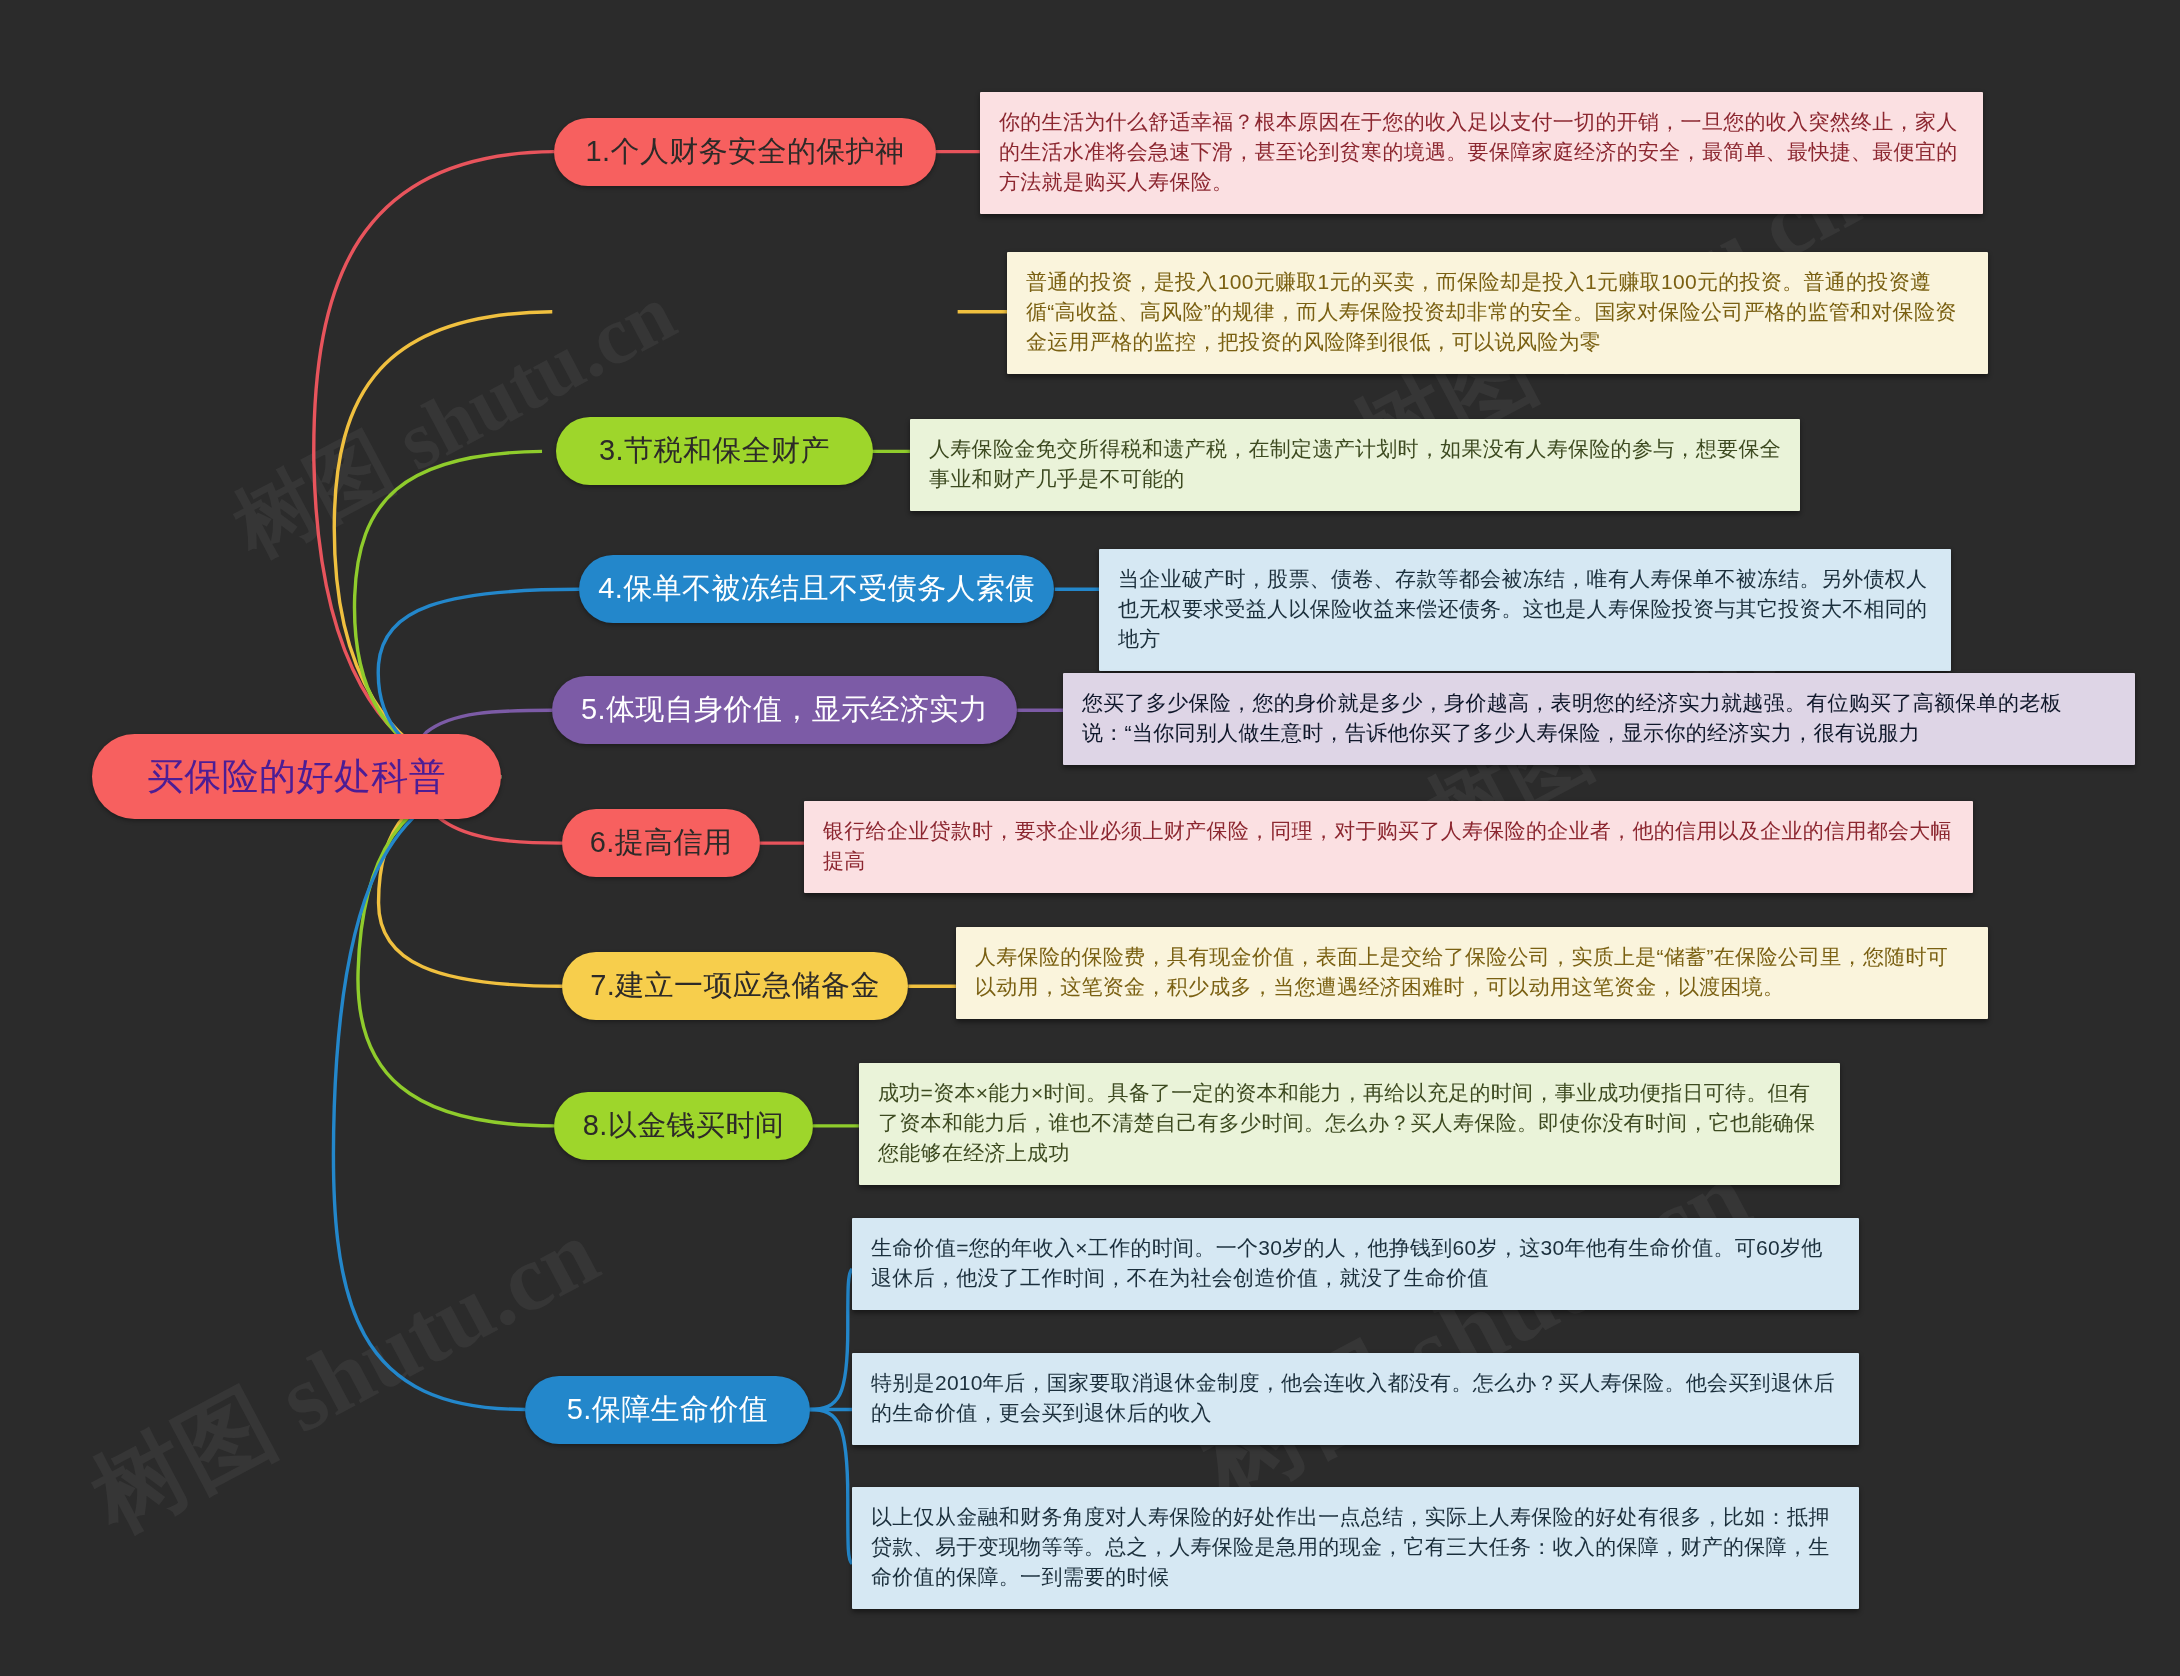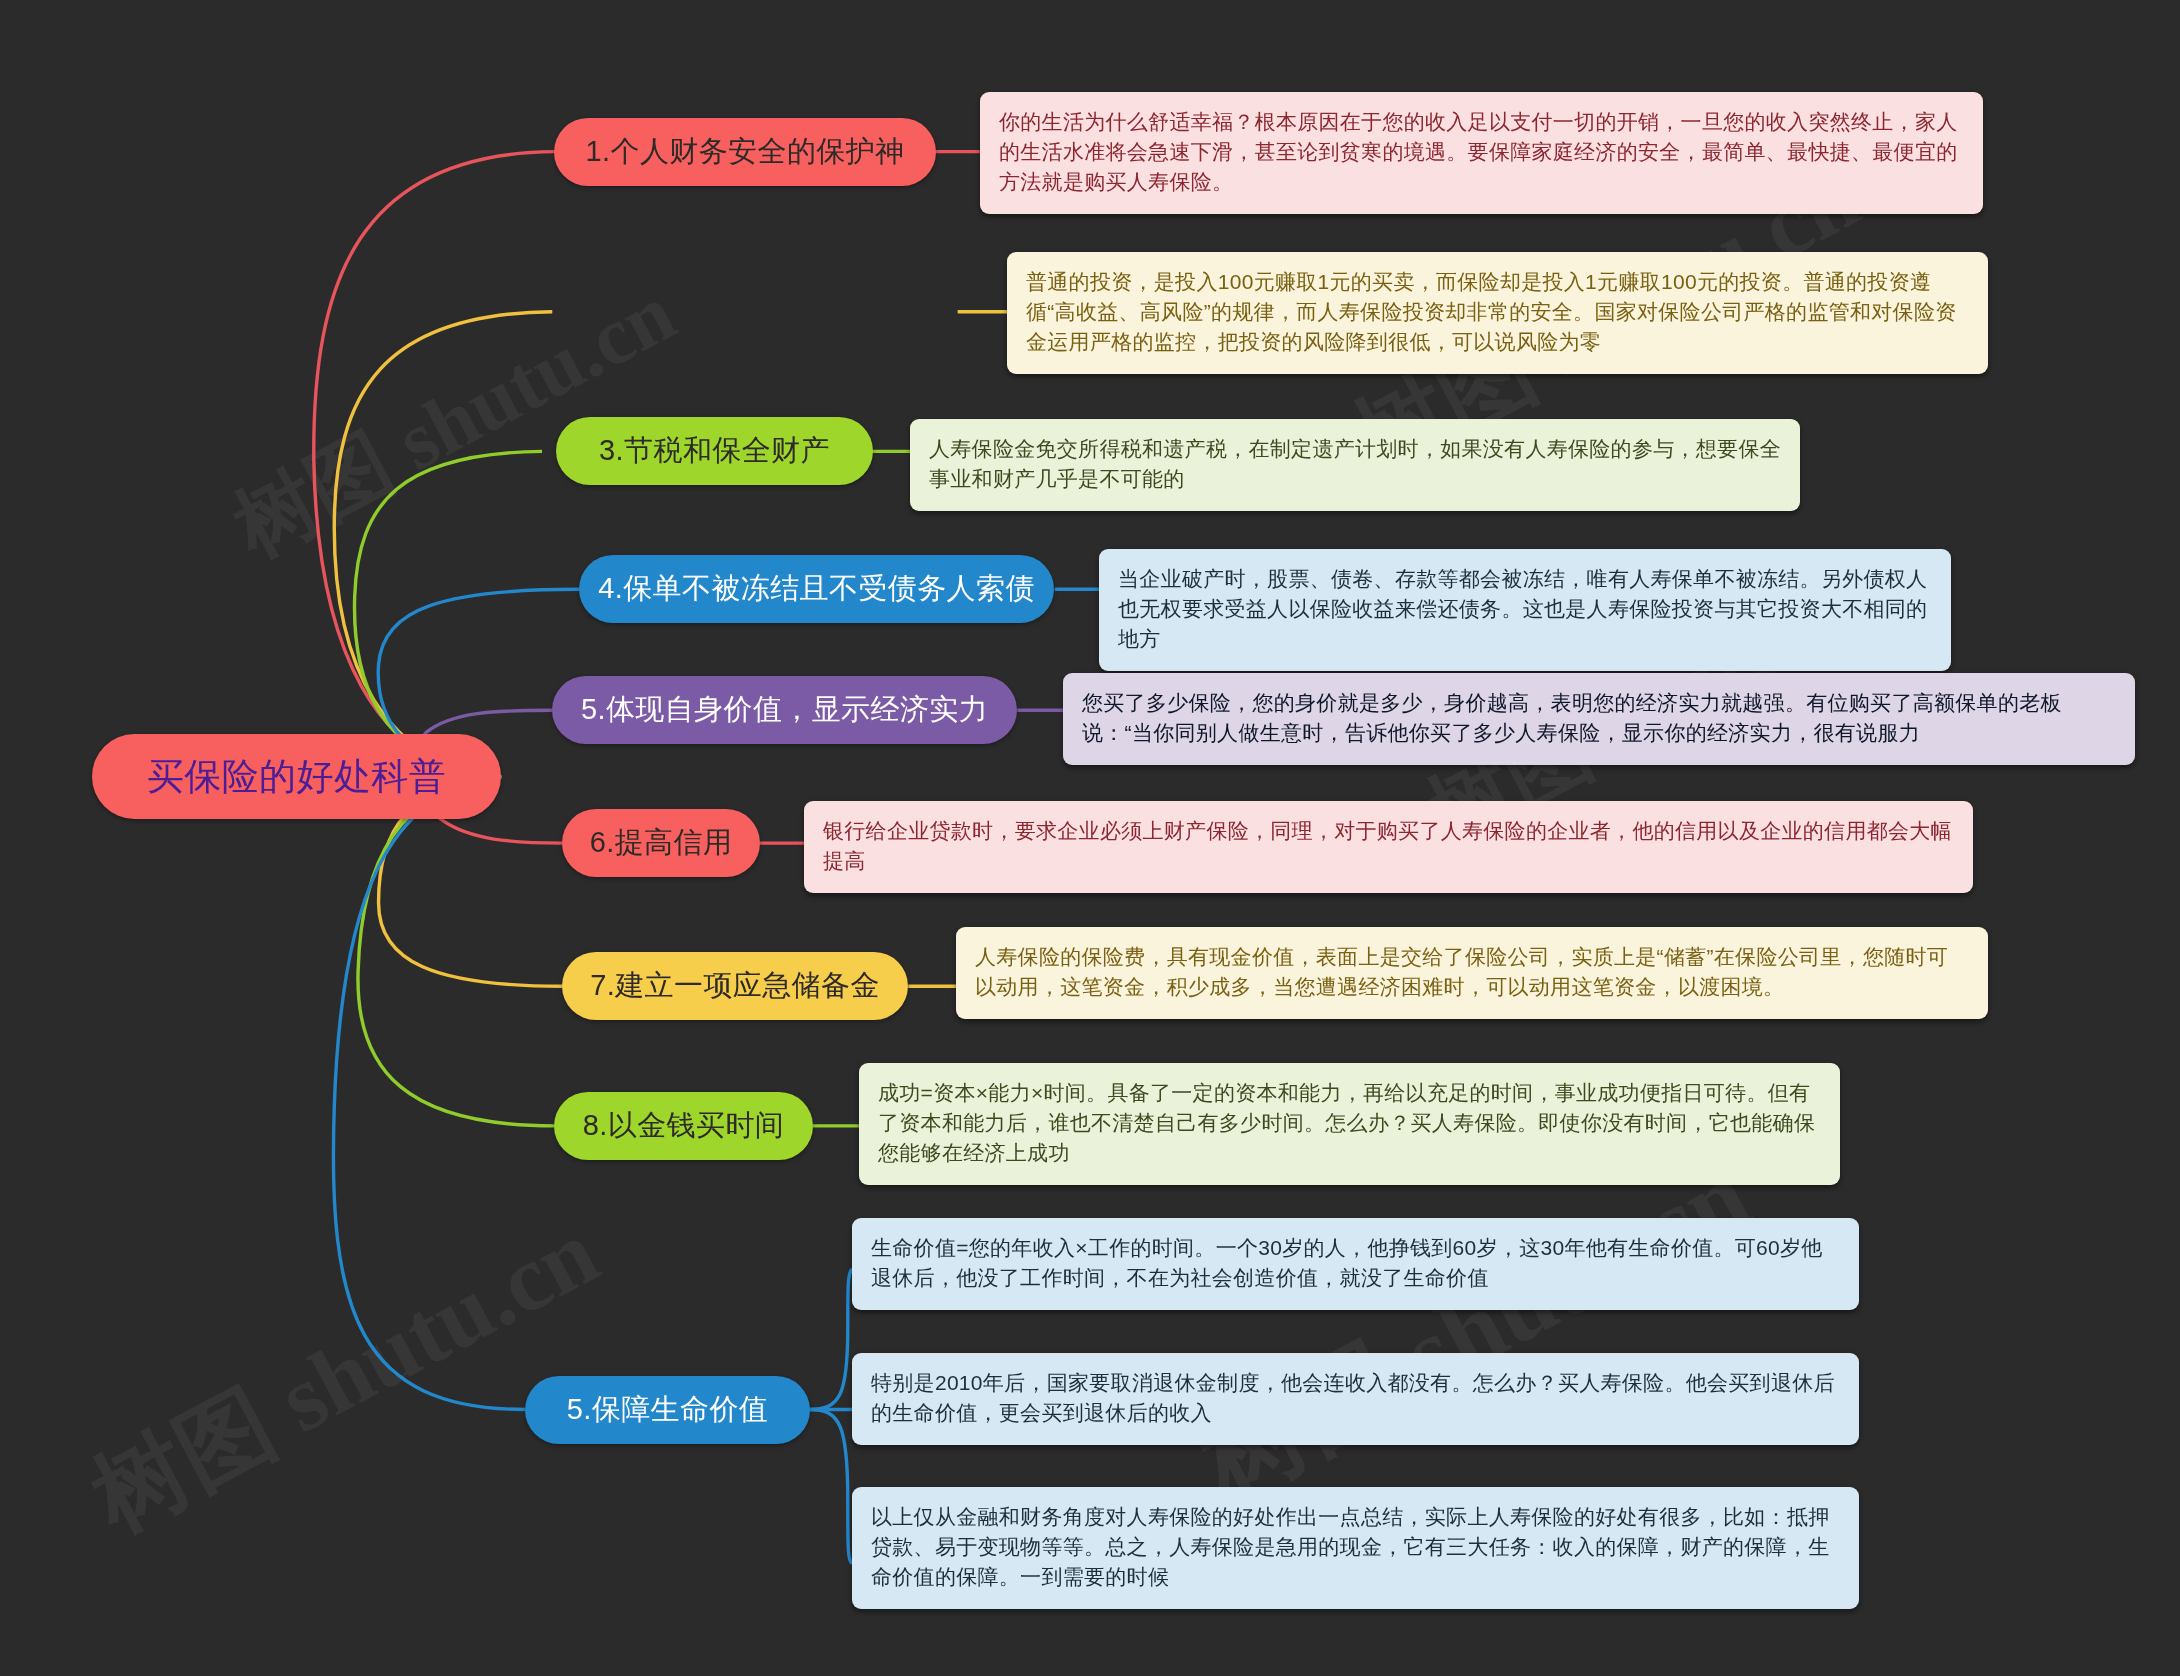--- a/index.html
+++ b/index.html
@@ -55,21 +55,21 @@
   .branch {
     font-size: 29px;
     box-shadow: 0 1.7px 4.3px rgba(0,0,0,0.35);
   }
   .branch.dark  { color: #2d2a28; }
   .branch.light { color: #ffffff; }
 
   
   .card {
     position: absolute;
-    border-radius: 9px;
+    border-radius: 1px;
     padding: 15.3px 19px 17px 19px;
     font-size: 21px;
     line-height: 1.42;
     letter-spacing: 0.3px;
     box-shadow: 0 2.6px 5.1px rgba(0,0,0,0.45);
     z-index: 4;
   }
   .card p { margin: 0; }
 </style>
 </head>

